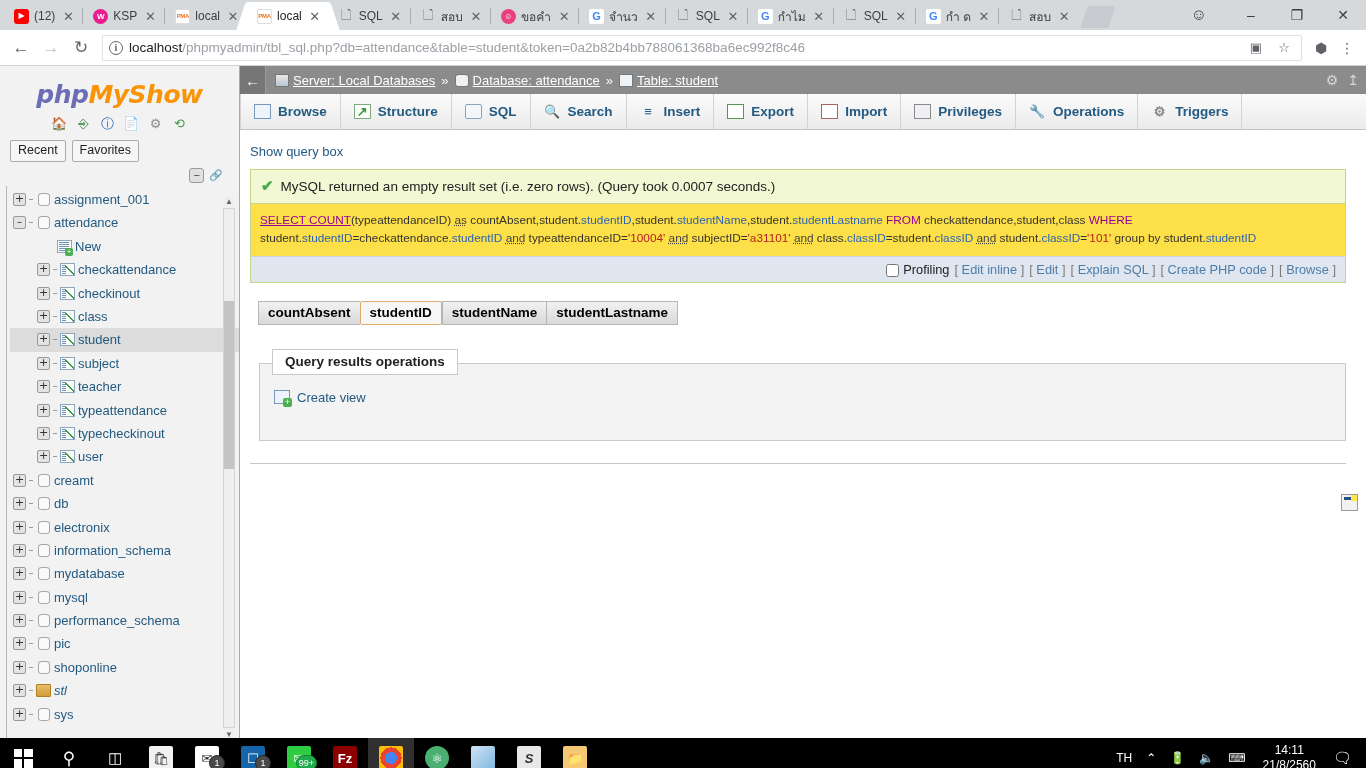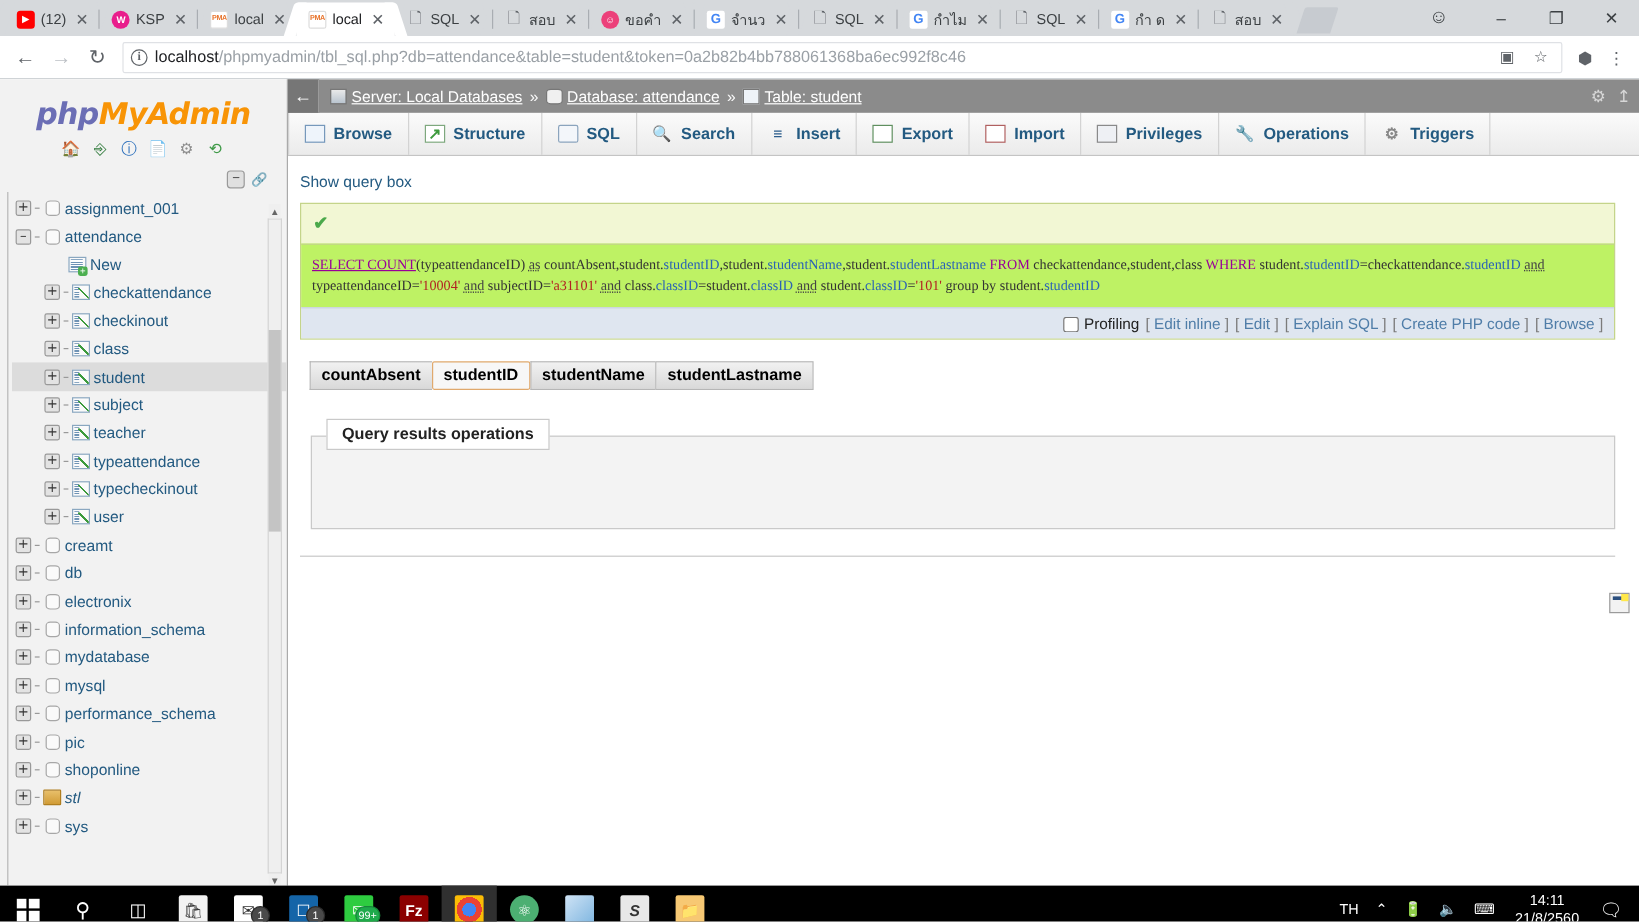--- a/index.html
+++ b/index.html
@@ -328,23 +328,23 @@
     margin-right: 9px;
     border: 1px solid #c4d48a;
     background: #f2f7d4;
     font-size: 13.5px; color: #222;
   }
   .msgline {
     padding: 7px 10px 8px; display: flex; align-items: center; gap: 7px;
   }
   .check { color: #4ba94b; font-size: 15px; font-weight: bold; }
   .sqlbox {
-    background: #bef264; border-top: 1px solid #c4d48a;
+    background: #fde047; border-top: 1px solid #c4d48a;
     padding: 7px 9px 8px; font-size: 11.8px;
-    font-family: Liberation Serif, serif; line-height: 1.55;
+    font-family: Liberation Sans, sans-serif; line-height: 1.55;
     color: #333; word-break: break-word;
   }
   .kw { color: #990099; text-decoration: underline;
         text-decoration-style: solid; }
   .kw2 { color: #990099; }
   .fld { color: #2b63b5; }
   .str { color: #b22222; }
   .op { color: #444; text-decoration: underline;
         text-decoration-style: dotted; }
   .toolrow {
@@ -577,31 +577,35 @@
     <div class="tb-right">
       <div>⬢</div>
       <div>⋮</div>
     </div>
   </div>
 </div>
 
 <div class="page">
 
   <div class="sidebar">
-    <div class="pma-logo"><span class="logo-php">php</span><span class="logo-my">My</span><span class="logo-admin">Admin</span></div>
+    <div class="pma-logo"><span class="logo-php">php</span><span class="logo-my">My</span><span class="logo-admin">Show</span></div>
 
     <div class="pma-icons">
       <span class="micon i-home">🏠</span>
       <span class="micon i-logout">⎆</span>
       <span class="micon i-help">ⓘ</span>
       <span class="micon i-docs">📄</span>
       <span class="micon i-gear">⚙</span>
       <span class="micon i-reload">⟲</span>
     </div>
 
+    <div class="recent-row">
+      <span class="rf-btn">Recent</span>
+      <span class="rf-btn">Favorites</span>
+    </div>
 
     <div class="collapse-row">
       <span class="cbox">−</span>
       <span class="chain">🔗</span>
     </div>
 
     <div class="dbtree">
       <div class="vline"></div>
       <div id="tree-container">
           <div class="tnode">
@@ -859,20 +863,21 @@
           <span>Triggers</span>
         </div>
       </div>
 
     <div class="content">
       <a class="link show-query">Show query box</a>
 
       <div class="msgbox">
         <div class="msgline">
           <span class="check">✔</span>
+          <span>MySQL returned an empty result set (i.e. zero rows). (Query took 0.0007 seconds.)</span>
         </div>
         <div class="sqlbox">
           <span class="kw">SELECT COUNT</span>(typeattendanceID) <span class="op">as</span> countAbsent,student.<span class="fld">studentID</span>,student.<span class="fld">studentName</span>,student.<span class="fld">studentLastname</span> <span class="kw2">FROM</span> checkattendance,student,class <span class="kw2">WHERE</span> student.<span class="fld">studentID</span>=checkattendance.<span class="fld">studentID</span> <span class="op">and</span> typeattendanceID=<span class="str">'10004'</span> <span class="op">and</span> subjectID=<span class="str">'a31101'</span> <span class="op">and</span> class.<span class="fld">classID</span>=student.<span class="fld">classID</span> <span class="op">and</span> student.<span class="fld">classID</span>=<span class="str">'101'</span> group by student.<span class="fld">studentID</span>
         </div>
         <div class="toolrow">
           <label><input type="checkbox" style=""><span>Profiling</span></label>
           <span id="actions-container" style="display:inline-flex;gap:5px;">
               <span><span class="brk">[</span> <a>Edit inline</a> <span class="brk">]</span></span>
               <span><span class="brk">[</span> <a>Edit</a> <span class="brk">]</span></span>
               <span><span class="brk">[</span> <a>Explain SQL</a> <span class="brk">]</span></span>
@@ -884,20 +889,24 @@
 
       <div class="resulthead" id="result-head">
           <div class="rth">countAbsent</div>
           <div class="rth hl">studentID</div>
           <div class="rth">studentName</div>
           <div class="rth">studentLastname</div>
         </div>
 
       <div class="fieldset">
         <div class="legend">Query results operations</div>
+        <div class="createview">
+          <span class="cv-icon"></span>
+          <a class="link">Create view</a>
+        </div>
       </div>
 
       <div class="hr-line"></div>
     </div>
 
     <div class="corner-icon"></div>
 
   </div>
 </div>
 

